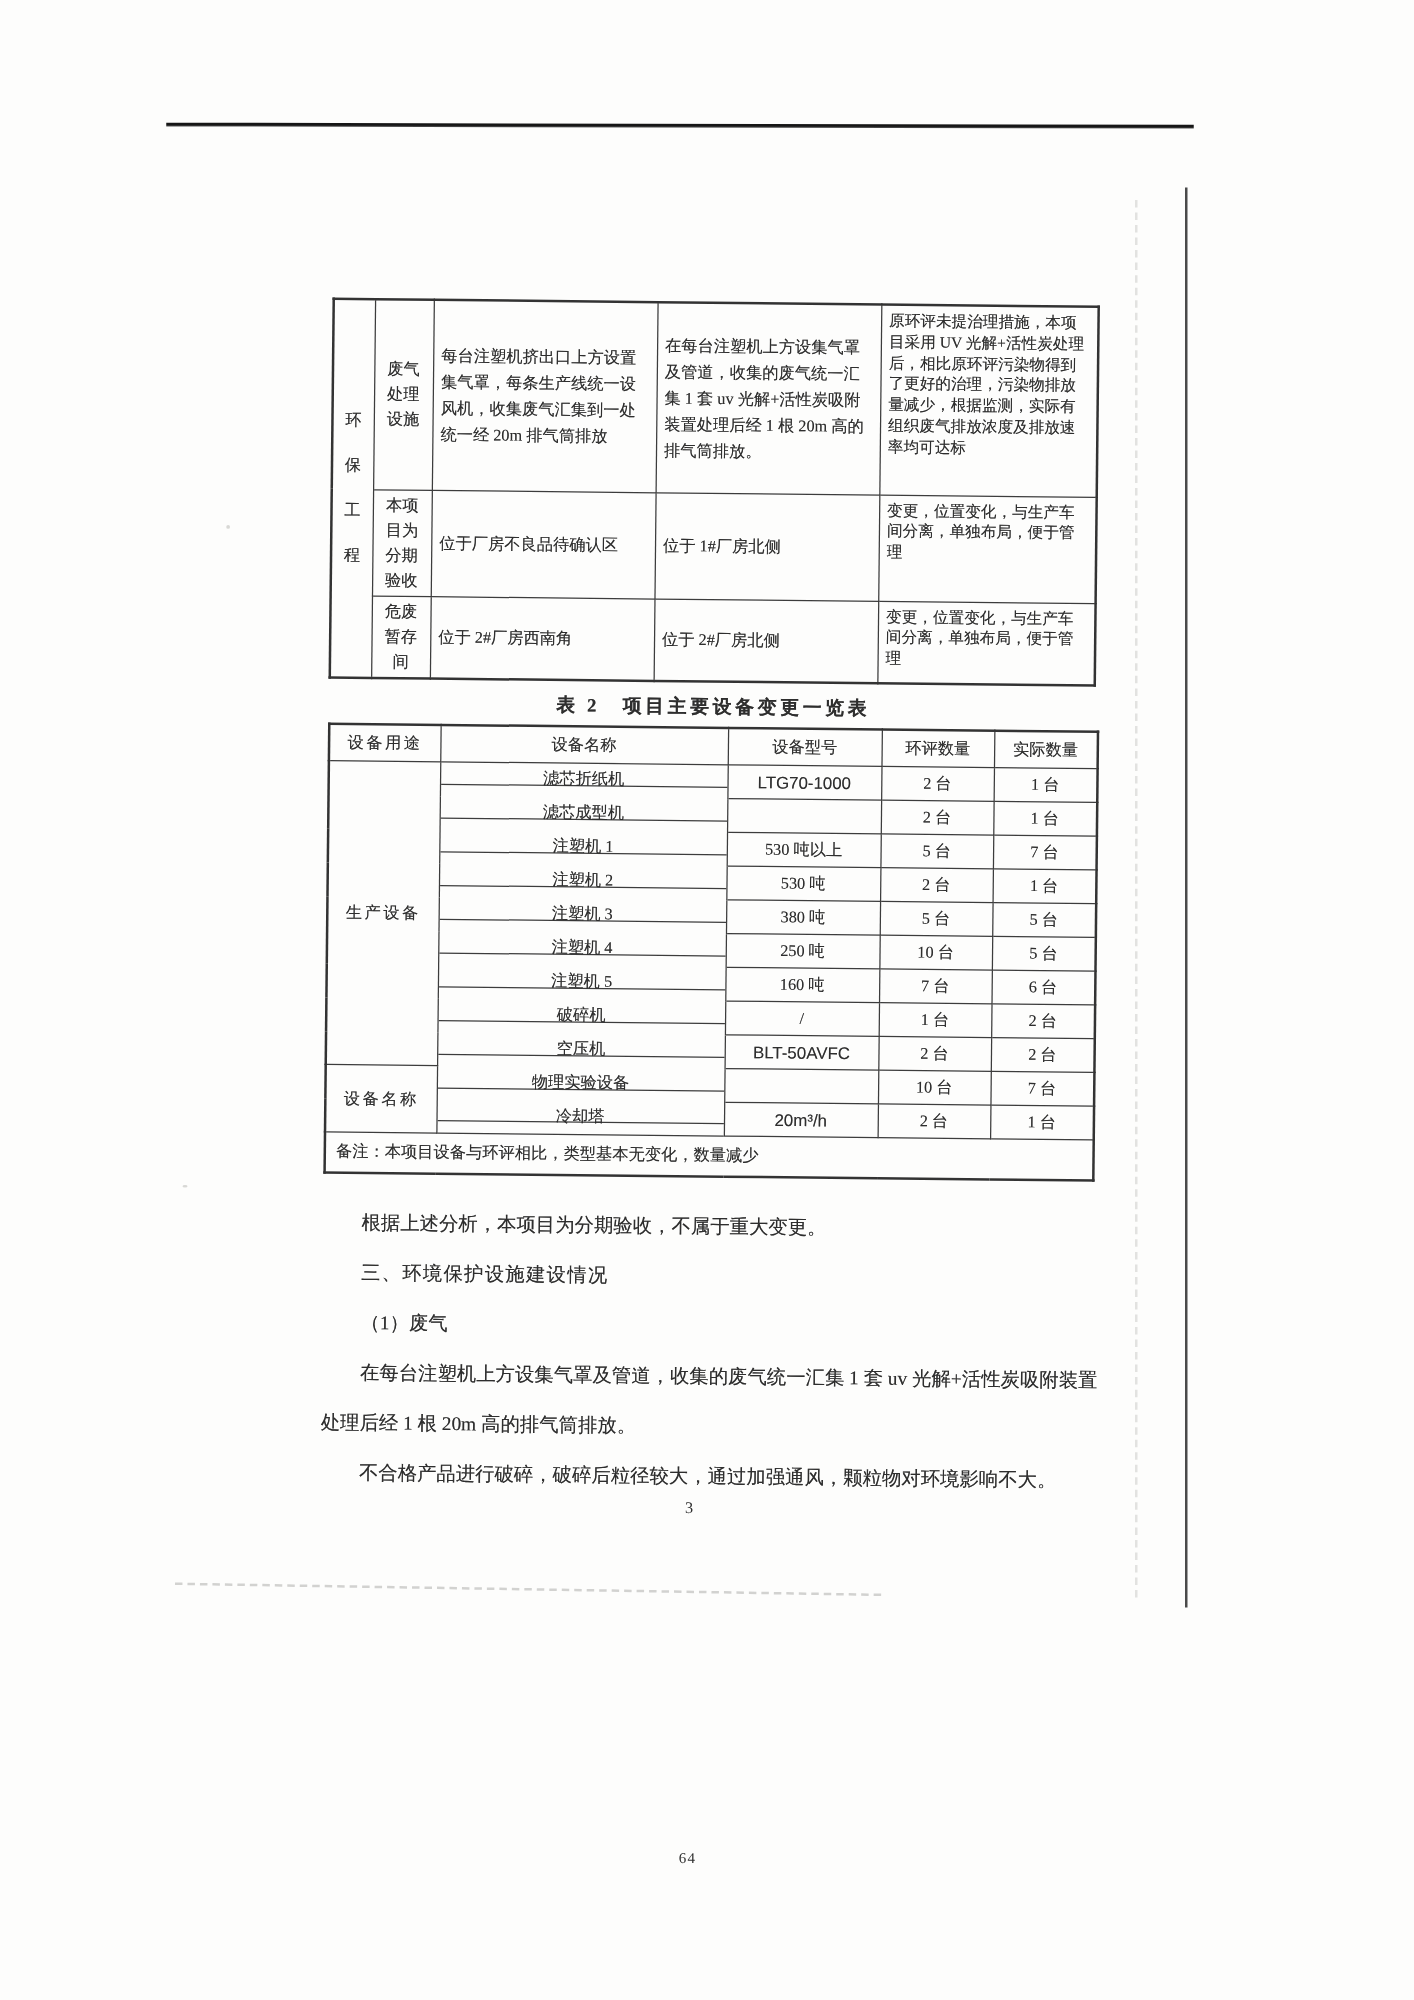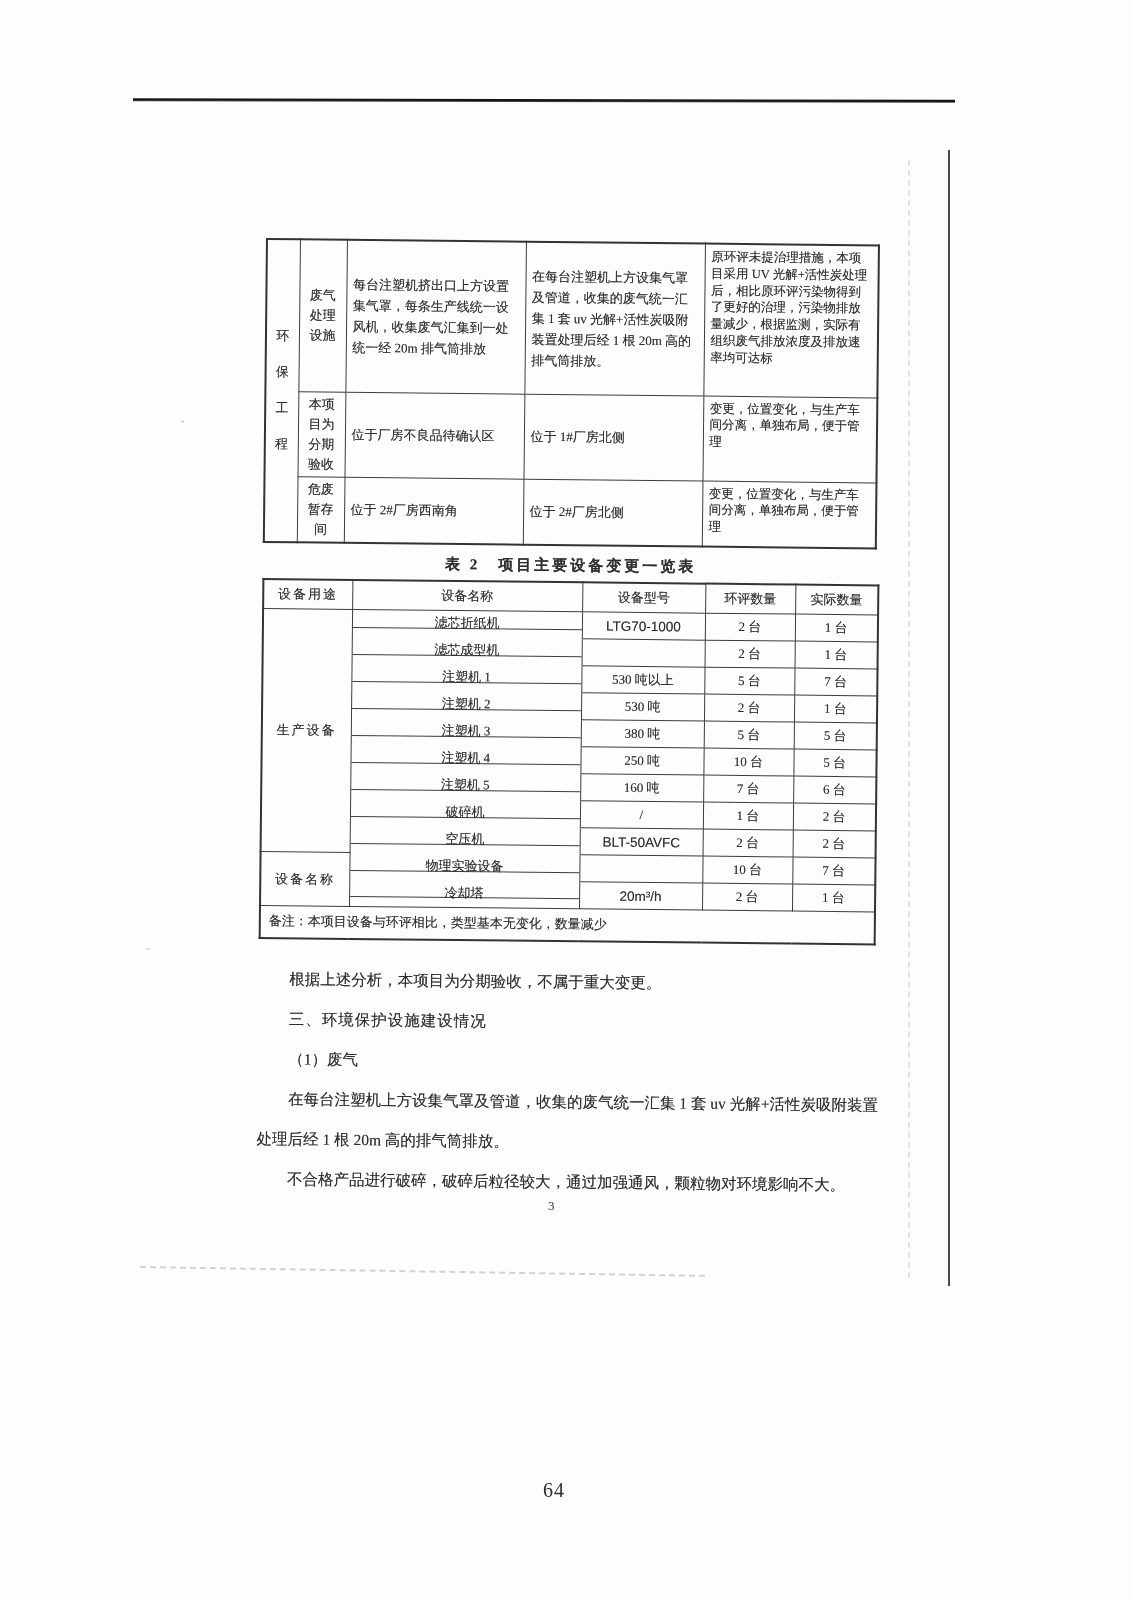--- a/index.html
+++ b/index.html
@@ -58,21 +58,21 @@
   .t2 .model{font-family:"Liberation Sans","DejaVu Sans",sans-serif;font-size:13.5px;}
   .t2 .note{height:32px;text-align:left;padding:4px 8px;}
 
   
   .paras{margin-top:20px;width:632px;font-size:15.5px;line-height:40px;
     text-shadow:0 0 .5px rgba(45,45,45,.55);}
   .paras p{margin:0;text-indent:2em;}
   .paras p.head{text-indent:2em;letter-spacing:1px;}
 
   .pageno-inner{position:absolute;left:548px;top:1198px;font-size:13px;}
-  .pageno-outer{position:absolute;left:543px;top:1479px;font-size:20px;letter-spacing:1px;}
+  .pageno-outer{position:absolute;left:543px;top:1479px;font-size:12px;letter-spacing:1px;}
 </style>
 </head>
 <body>
 
 <div class="top-rule"></div>
 <div class="v-line-solid"></div>
 <div class="v-line-dashed"></div>
 <div class="bottom-dashed"></div>
 <div class="speck a"></div>
 <div class="speck b"></div>

